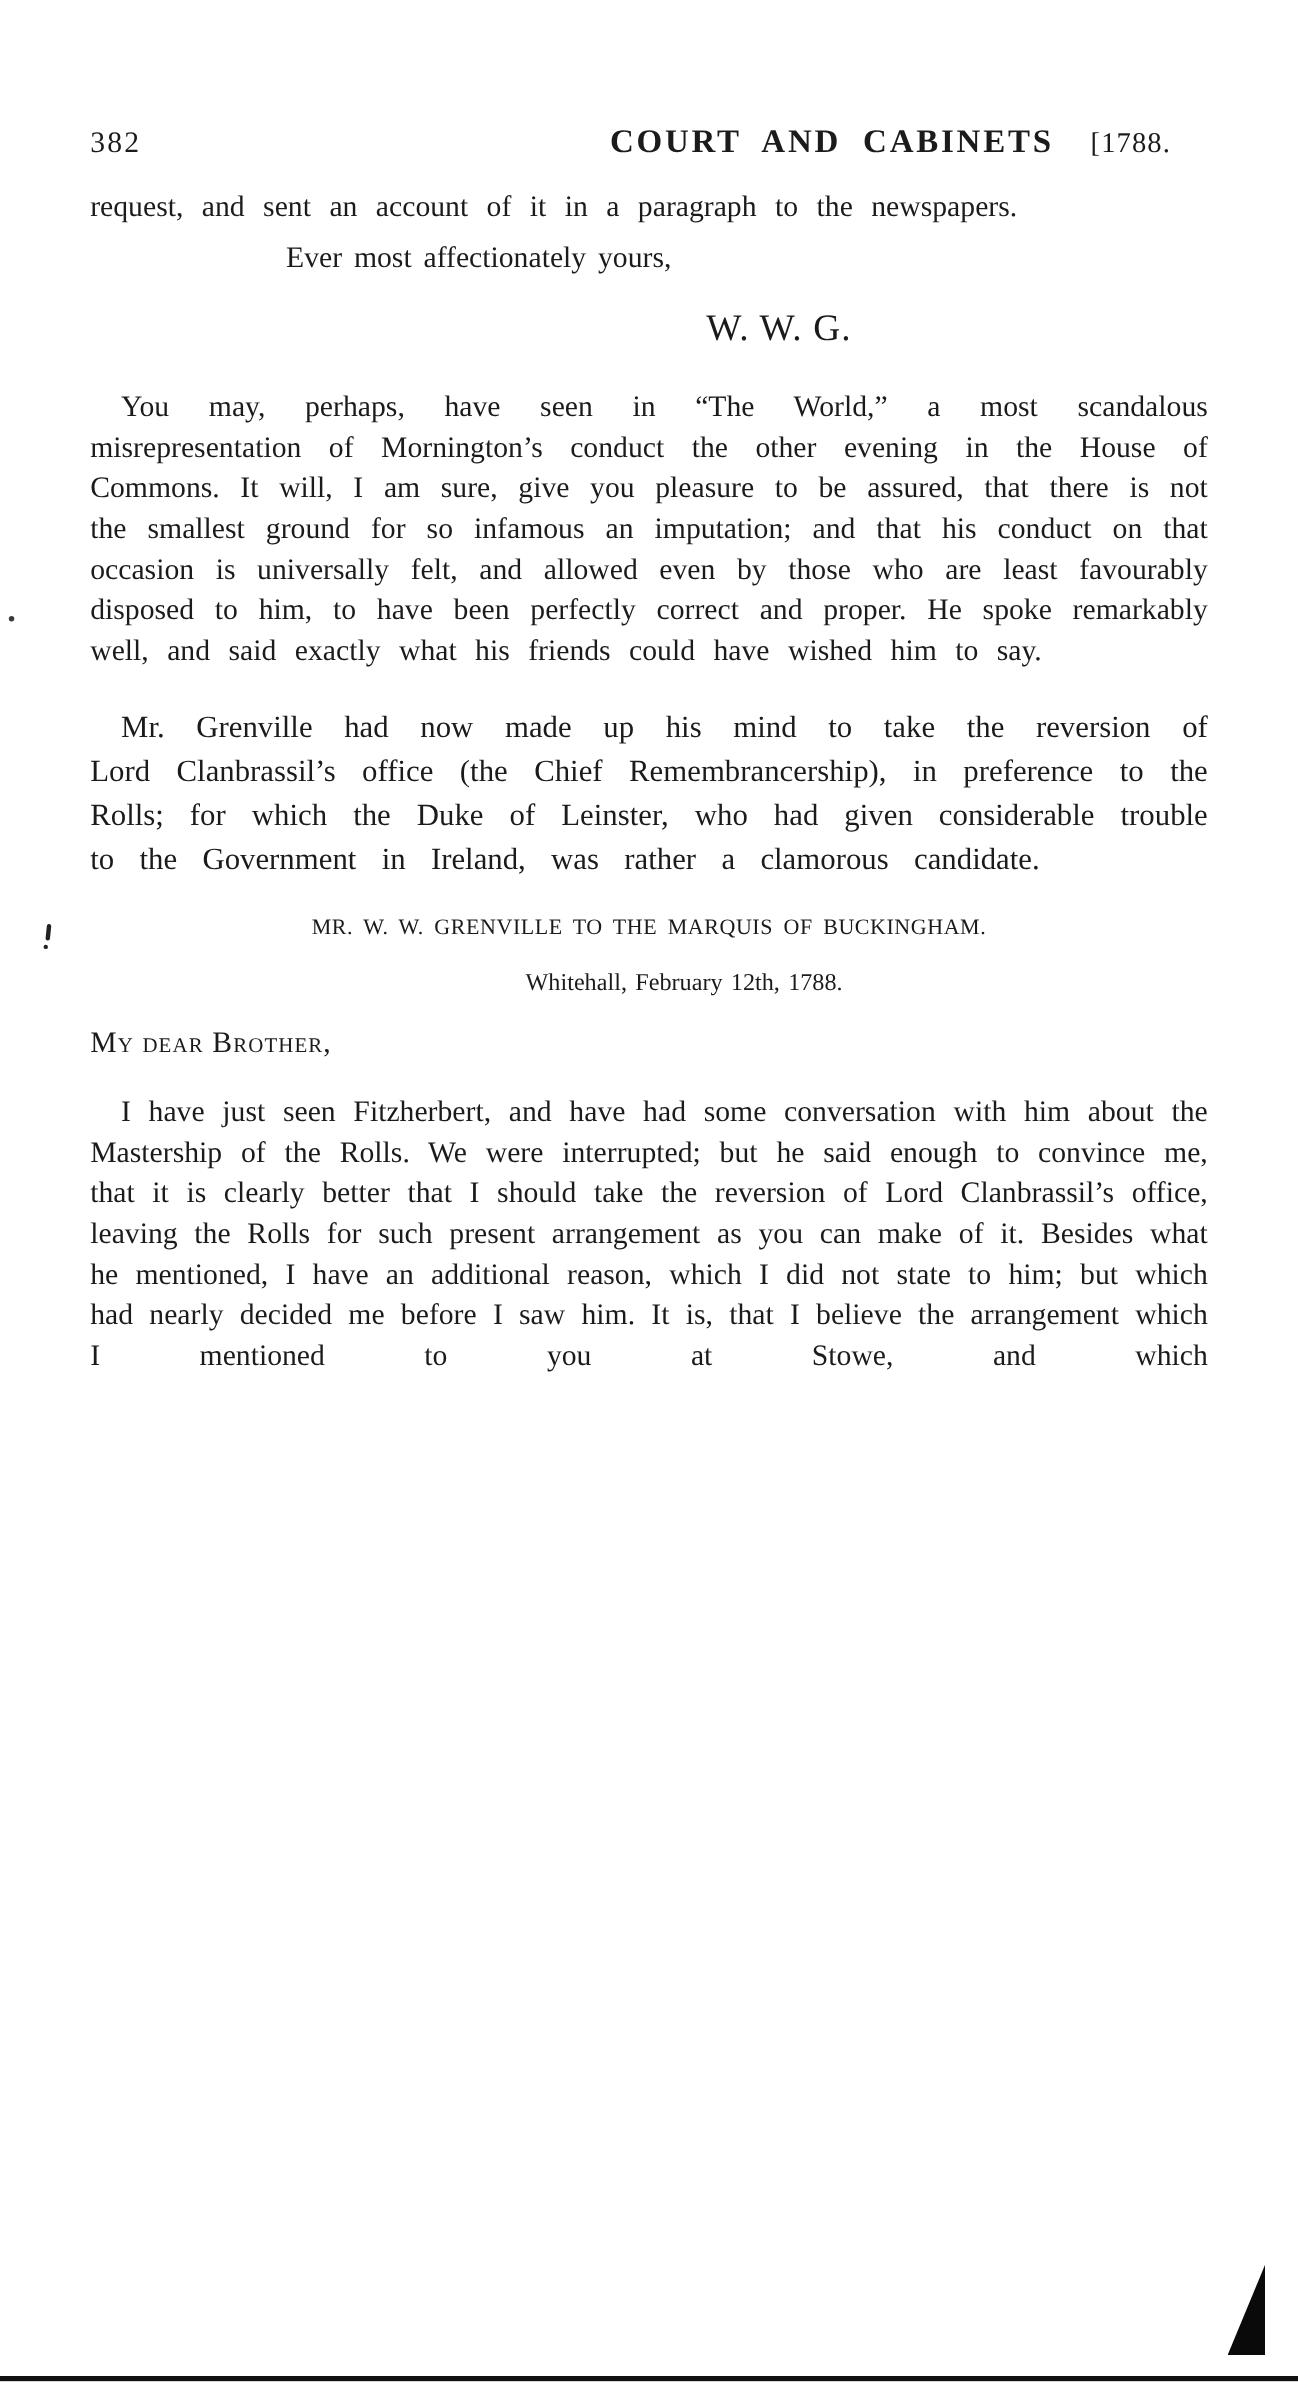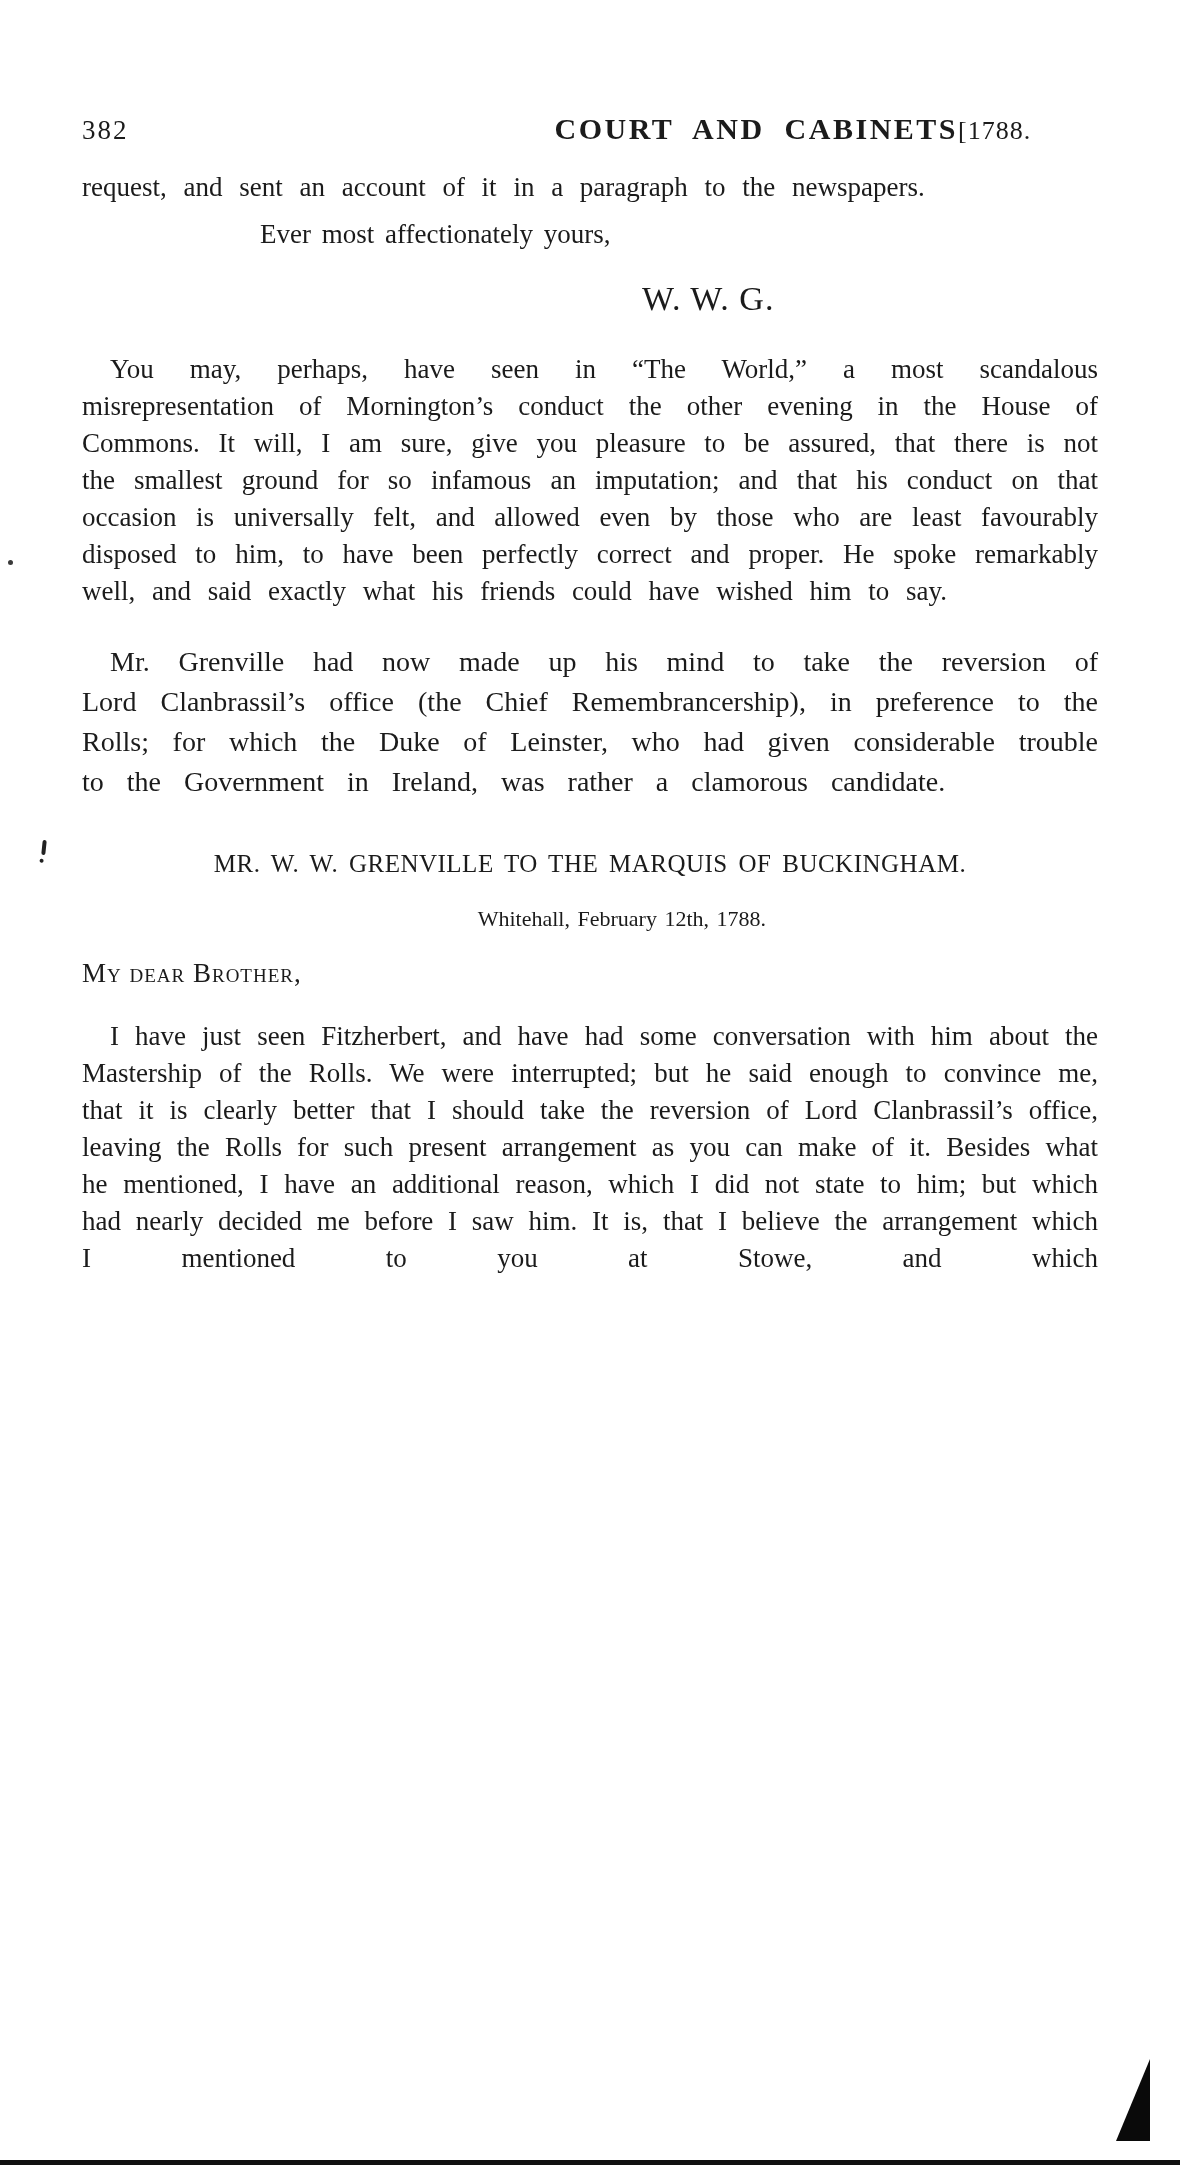--- a/index.html
+++ b/index.html
@@ -39,21 +39,21 @@
     letter-spacing: 2.5px;
     word-spacing: 10px;
     text-align: right;
     flex: 1 1 auto;
     font-weight: 600;
   }
   .date-bracket {
     font-size: 26px;
     letter-spacing: 1px;
     flex: 0 0 140px;
-    text-align: left;
+    text-align: center;
   }
   
   .para {
     font-size: 27px;
     line-height: 37px;
     text-align: justify;
     word-spacing: 10px;
     margin: 0;
   }
   .para-continuation {
@@ -79,22 +79,22 @@
   }
   .para-grenville {
     margin-top: 32px;
     text-indent: 28px;
     font-size: 28px;
     line-height: 40px;
     word-spacing: 16px;
   }
   
   .letter-heading {
-    margin-top: 46px;
-    font-size: 25px;
+    margin-top: 25px;
+    font-size: 20px;
     line-height: 32px;
     text-align: center;
     letter-spacing: 0.5px;
     word-spacing: 4px;
   }
   .letter-dateline {
     margin-top: 20px;
     font-size: 22px;
     line-height: 28px;
     text-align: right;

